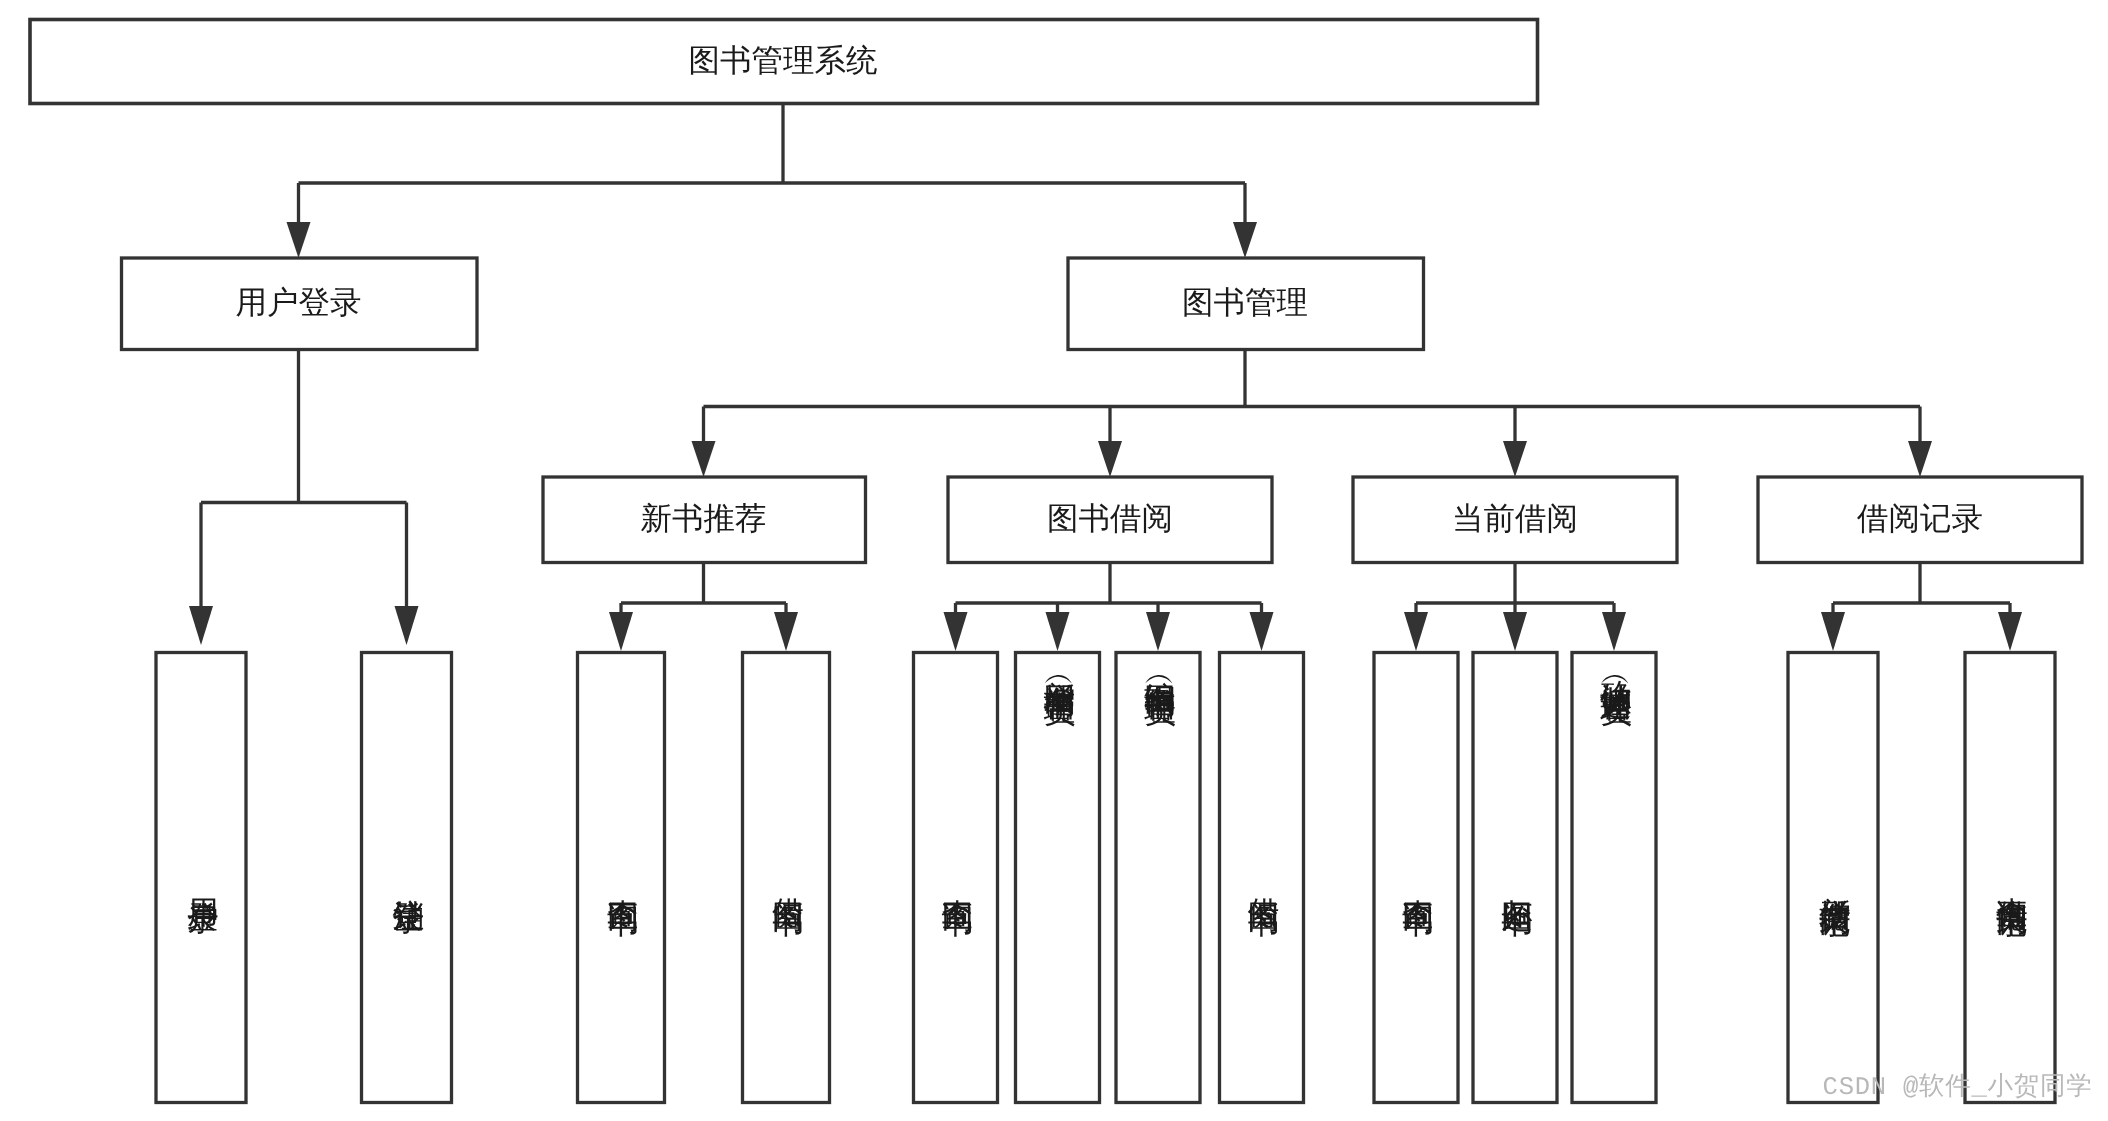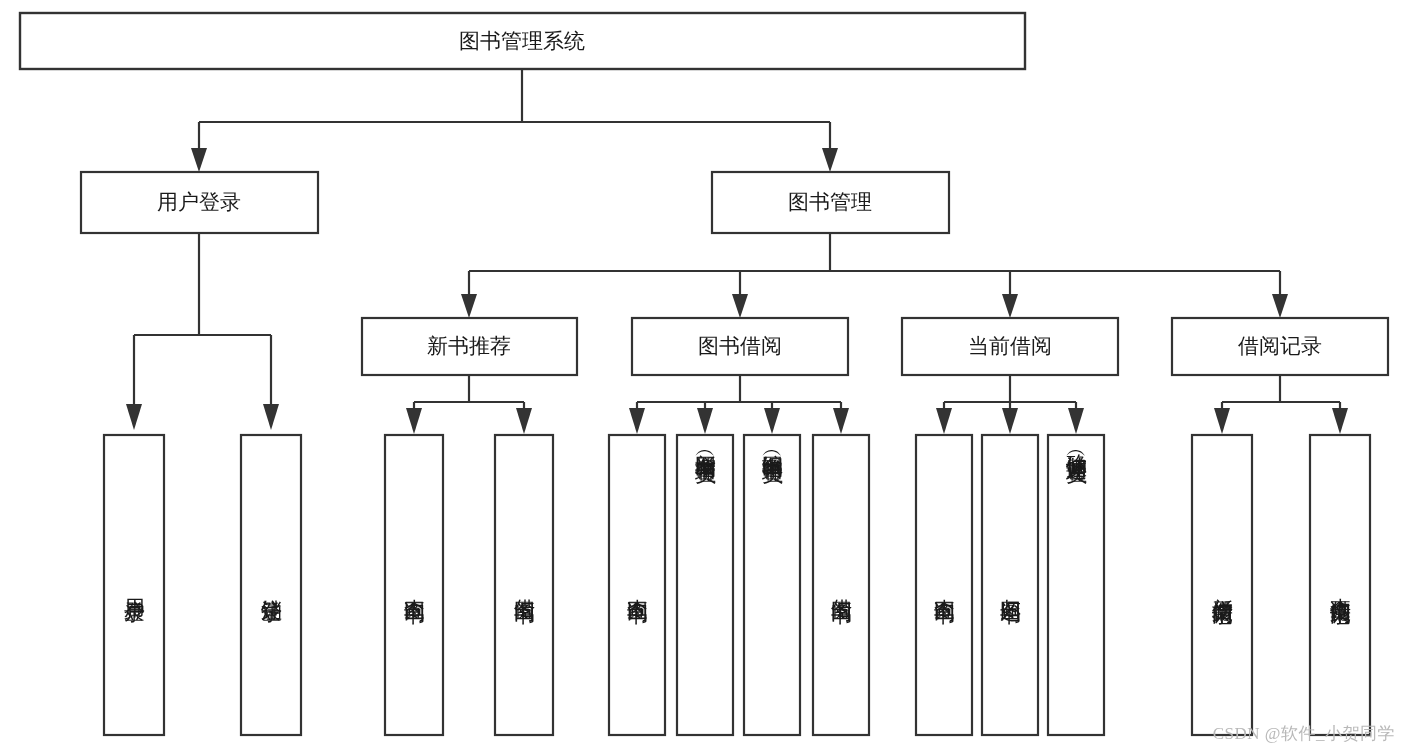--- a/index.html
+++ b/index.html
@@ -68,22 +68,22 @@
     font-size: 21px;
     line-height: 1.18;
     color: #1a1a1a;
     letter-spacing: 1.5px;
     white-space: nowrap;
     text-align: center;
   }
   .watermark {
     position: absolute;
     right: 10px;
-    bottom: 2px;
-    font-family: Liberation Serif, serif;
+    bottom: 12px;
+    font-family: Liberation Mono, monospace;
     font-size: 17px;
     color: #b8b8b8;
     white-space: nowrap;
     letter-spacing: 0.5px;
   }
 </style>
 </head>
 <body>
 
 <div id="diagram-root">

